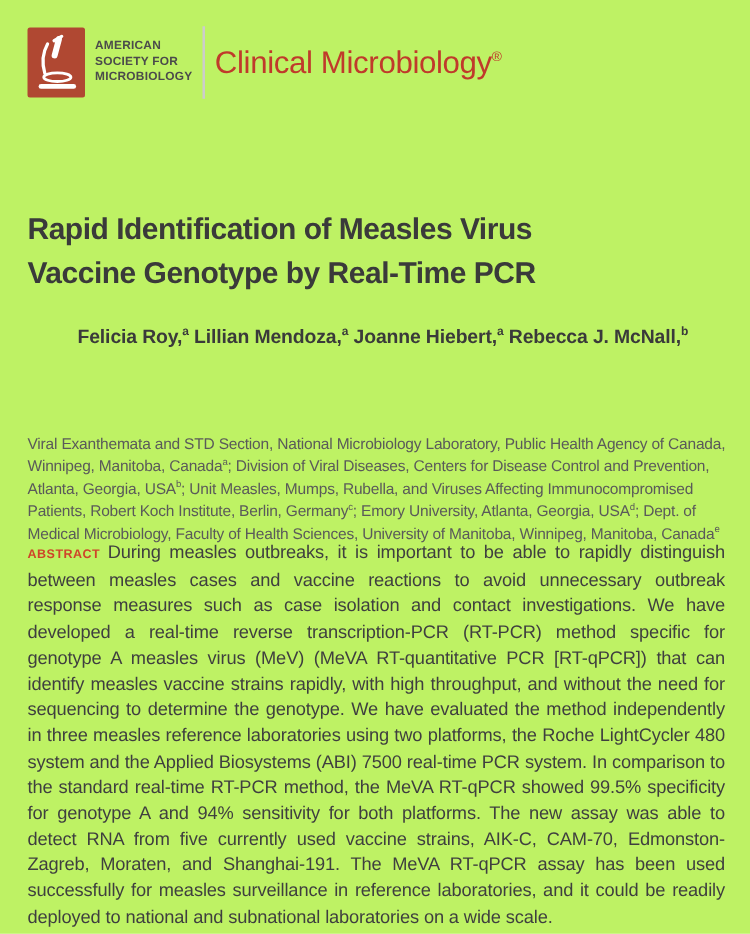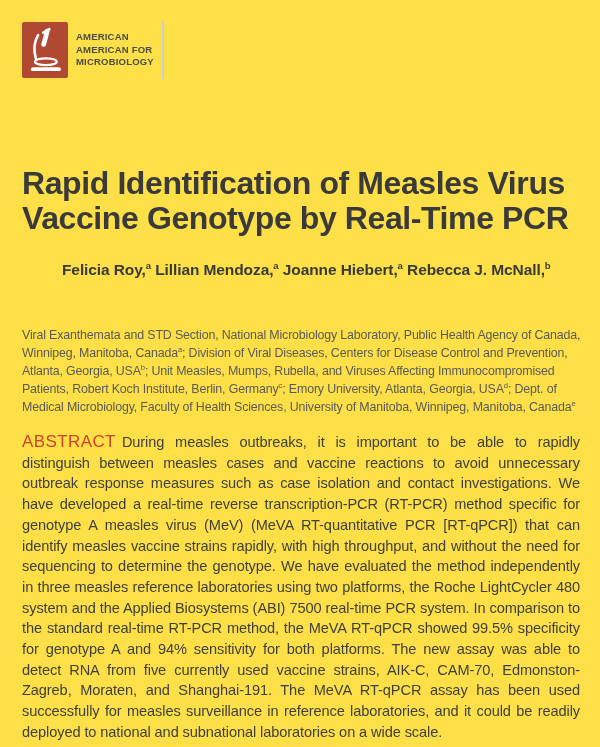--- a/index.html
+++ b/index.html
@@ -10,21 +10,21 @@
     --text_gray:#5a5a5a;
     --divider_gray:#cccccc;
   }
   *{margin:0;padding:0;box-sizing:border-box;}
   html,body{background:#ffffff;}
   body{
     width:600px;height:747px;position:relative;overflow:hidden;
     font-family:"Liberation Sans","DejaVu Sans",sans-serif;
     -webkit-font-smoothing:antialiased;
   }
-  .page{position:absolute;inset:0;background:#fde047;}
+  .page{position:absolute;inset:0;background:#bef264;}
 
   
   .masthead{
     position:absolute;top:20px;left:22px;right:20px;height:60px;
     display:flex;align-items:center;
   }
   .logo-box{
     width:46px;height:56px;background:var(--logo_bg);
     border-radius:2px;flex:0 0 auto;
     display:flex;align-items:center;justify-content:center;
@@ -42,49 +42,49 @@
   .journal{
     margin-left:8px;color:var(--brand_red);
     font-size:25px;font-weight:400;line-height:29px;
     letter-spacing:-0.3px;white-space:nowrap;
   }
   .journal sup{font-size:11px;vertical-align:super;line-height:0;}
 
   
   .article-title{
     position:absolute;top:166px;left:22px;
-    font-size:32px;font-weight:bold;line-height:35px;
+    font-size:24px;font-weight:bold;line-height:35px;
     color:var(--text_dark);letter-spacing:-0.4px;
   }
   .article-title .tline{white-space:nowrap;}
 
   .authors{
     position:absolute;top:260px;left:22px;
     font-size:15.5px;font-weight:bold;line-height:19.5px;
     color:var(--text_dark);letter-spacing:-0.1px;margin-left:40px;
   }
   .authors .aline{white-space:nowrap;}
   .authors sup{font-size:62%;vertical-align:super;line-height:0;font-weight:bold;}
 
   .affiliations{
-    position:absolute;top:326px;left:22px;width:562px;
+    position:absolute;top:346px;left:22px;width:562px;
     font-size:12.4px;font-weight:400;line-height:18px;
     color:var(--text_gray);letter-spacing:-0.15px;
   }
   .affiliations sup{font-size:62%;vertical-align:super;line-height:0;}
 
   
   .abstract{
     position:absolute;top:432px;left:22px;width:558px;
     font-size:14.6px;line-height:20.7px;color:#3f3f3f;
     text-align:justify;letter-spacing:-0.1px;
   }
   .abstract-label{
-    font-weight:normal;color:var(--abstract_red);
-    font-size:17px;letter-spacing:0.4px;
+    font-weight:bold;color:var(--abstract_red);
+    font-size:10px;letter-spacing:0.4px;
     margin-right:6px;
     margin-top:16px;
   }
 </style>
 </head>
 <body>
 
 <div class="page">
 
   <header class="masthead">
@@ -94,25 +94,26 @@
           <path d="M28 4 l-7 4" stroke-width="3"></path>
           <path d="M25.5 6.5 l-4 15" stroke-width="5.5"></path>
           <path d="M15 11 c-4.5 8 -5.5 17 -2.5 27" stroke-width="3"></path>
           <ellipse cx="24" cy="41.5" rx="12.5" ry="4" stroke-width="2.6"></ellipse>
           <path d="M9 50 h30" stroke-width="4.5"></path>
         </g>
       </svg>
     </div>
     <div class="society">
       <div>AMERICAN</div>
-      <div>AMERICAN FOR</div>
+      <div>SOCIETY FOR</div>
       <div>MICROBIOLOGY</div>
     </div>
     <div class="vdivider"></div>
     <div class="journal">
+      <div>Clinical Microbiology<sup>®</sup></div>
     </div>
   </header>
 
   <h1 class="article-title">
     <div class="tline">Rapid Identification of Measles Virus</div>
     <div class="tline">Vaccine Genotype by Real-Time PCR</div>
   </h1>
 
   <div class="authors">
     <div class="aline">Felicia Roy,<sup>a</sup> Lillian Mendoza,<sup>a</sup> Joanne Hiebert,<sup>a</sup> Rebecca J. McNall,<sup>b</sup></div>

